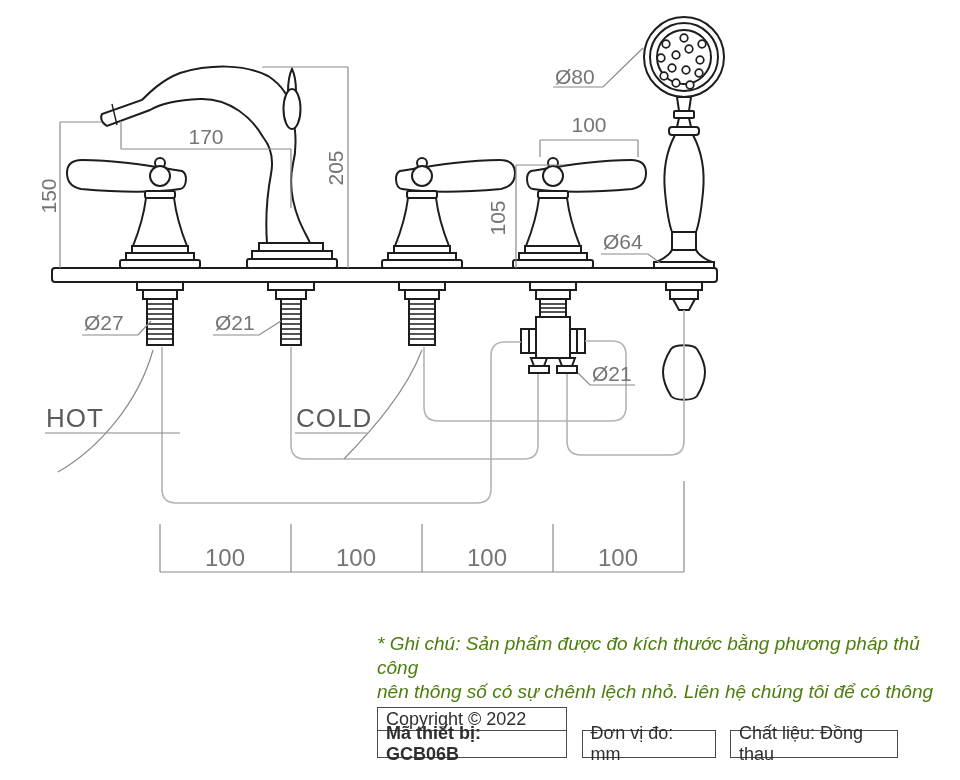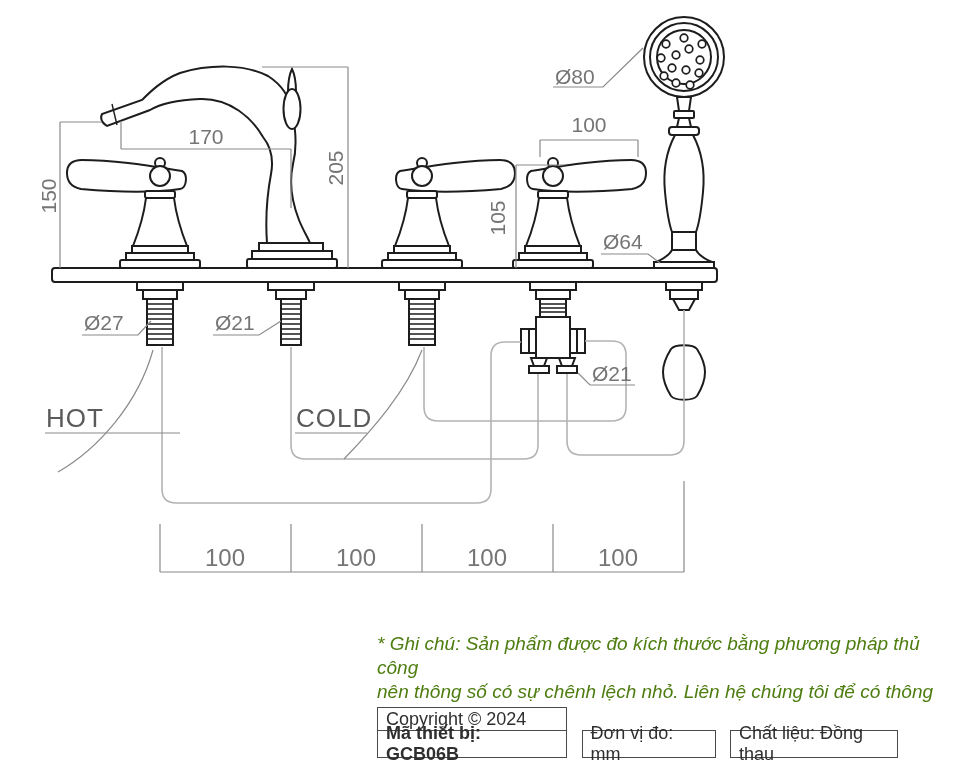--- a/index.html
+++ b/index.html
@@ -200,21 +200,21 @@
 </svg>
 
 <div class="note">
   <div>* Ghi chú: Sản phẩm được đo kích thước bằng phương pháp thủ công</div>
   <div>nên thông số có sự chênh lệch nhỏ. Liên hệ chúng tôi để có thông tin</div>
   <div>chi tiết.</div>
 </div>
 
 <div class="tbl">
   <div class="row r1">
-    <div class="cell c1">Copyright © 2024</div>
+    <div class="cell c1">Copyright © 2022</div>
   </div>
   <div class="row r2">
     <div class="cell c1 bold">Mã thiết bị: GCB06B</div>
     <div class="cell c2">Đơn vị đo: mm</div>
     <div class="cell c3">Chất liệu: Đồng thau</div>
   </div>
 </div>
 
 </div>
 

